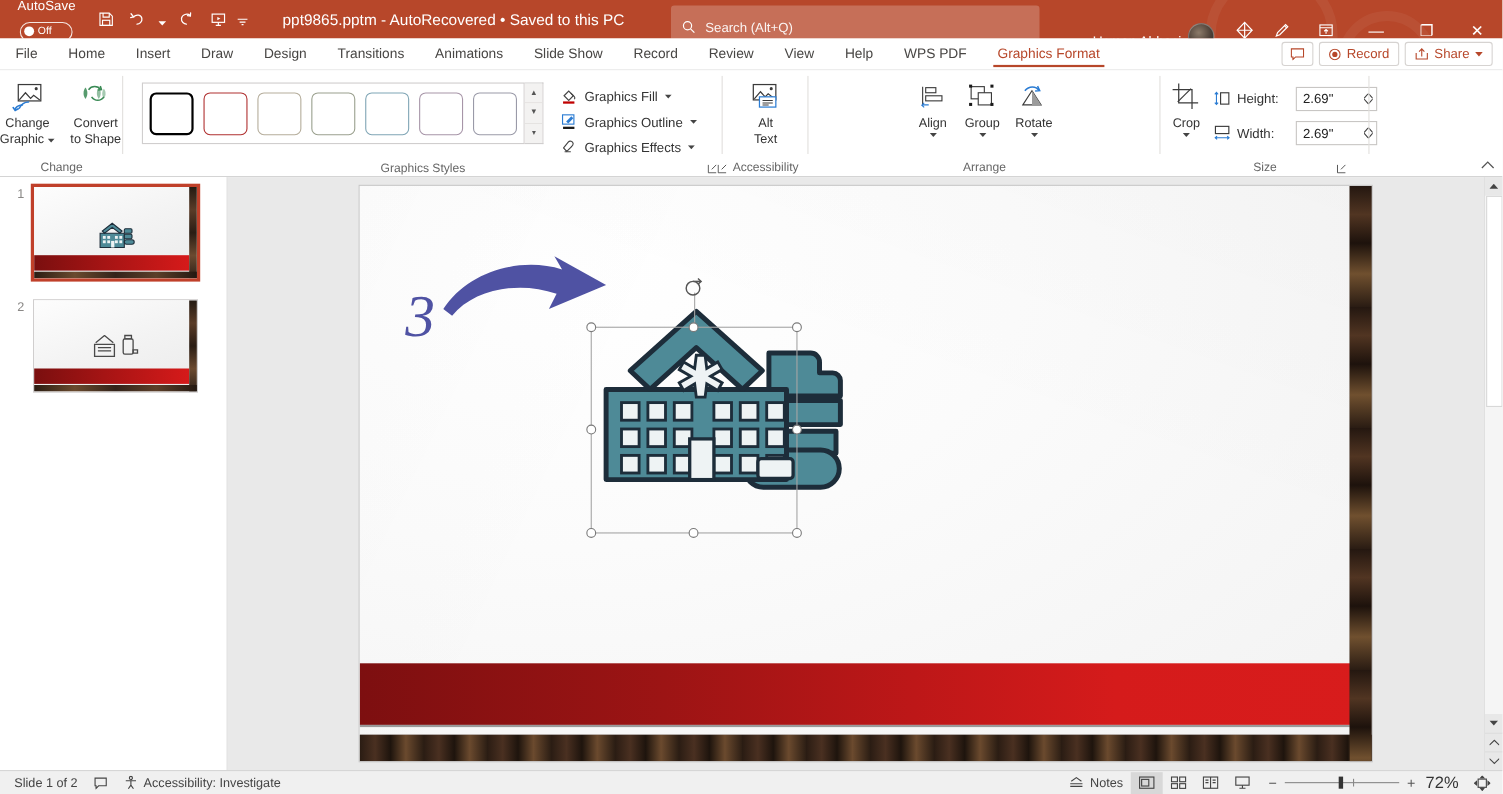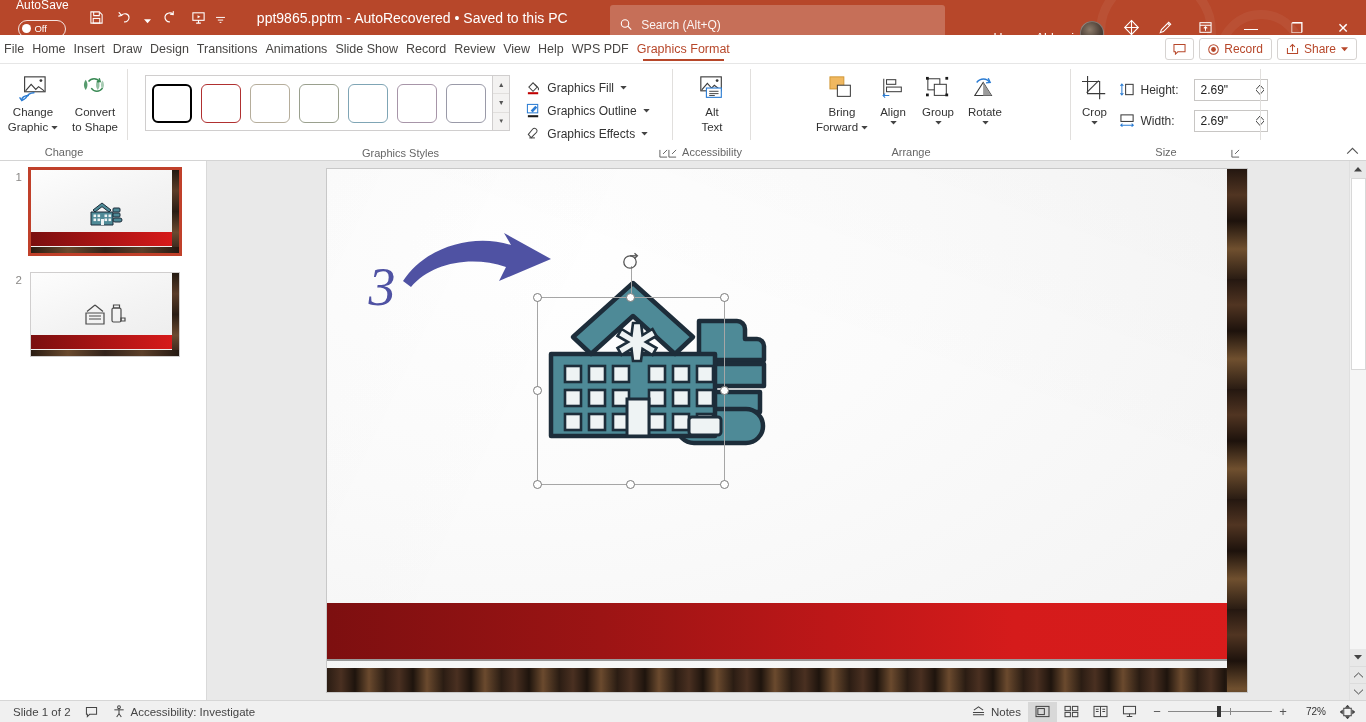--- a/index.html
+++ b/index.html
@@ -106,21 +106,21 @@
   #tabs {
     height: 29px; width: 100%;
     background: #ffffff;
     display: flex; align-items: stretch;
     font-size: 12.5px;
     color: #444444;
     position: relative;
     border-bottom: 1px solid #e6e6e6;
   }
   .tab {
-    padding: 0 4px;
+    padding: 0 14px;
     display: flex; align-items: center;
     white-space: nowrap;
     position: relative;
     color: #484644;
   }
   .tab.active { color: #b7472a; font-weight: normal; }
   .tab.active::after {
     content: ""; position: absolute;
     left: 10px; right: 10px; bottom: 2px; height: 2.5px;
     background: #b7472a;
@@ -372,21 +372,21 @@
   }
   .viewbtn.active { background: #d8d8d8; }
   #zoomslider { display: flex; align-items: center; gap: 6px; padding: 0 8px; }
   .zline { width: 104px; height: 1px; background: #888; position: relative; }
   .zknob {
     position: absolute; left: 49px; top: -5px; width: 4px; height: 11px;
     background: #333;
   }
   .ztick { position: absolute; left: 62px; top: -3px; width: 1px; height: 7px; background: #888; }
   .zpm { font-size: 13px; color: #555; width: 10px; text-align: center; }
-  .zpct { font-size: 10px; color: #333; width: 32px; text-align: right; }
+  .zpct { font-size: 15px; color: #333; width: 32px; text-align: right; }
 </style>
 </head>
 <body>
 
 <div id="titlebar">
   <div class="deco"></div>
   <div class="deco2"></div>
 
   <div class="autosave-wrap">
     <span class="autosave-label">AutoSave</span>
@@ -510,21 +510,21 @@
       <span>Share</span>
       <svg width="7" height="5" viewBox="0 0 8 5">
           <path d="M0 0l4 4.5L8 0z" fill="#b7472a"></path>
         </svg>
     </div>
   </div>
 </div>
 
 <div id="ribbon">
 
-  <div class="group" style="width:128px">
+  <div class="group" style="width:112px">
     <div class="items">
       <div class="bigbtn">
         <div class="ic">
           <svg width="30" height="27" viewBox="0 0 32 29" fill="none">
             <rect x="7" y="2" width="22" height="16" stroke="#3a3a3a" stroke-width="1.2"></rect>
             <circle cx="24.5" cy="6" r="1.5" fill="#3a3a3a"></circle>
             <path d="M8 17l6-7 5 5.5 3-3 6 4.5" stroke="#3a3a3a" stroke-width="1.2"></path>
             <path d="M11 22c-4.5 0-7 2.6-7 4.5" stroke="#2b7cd3" stroke-width="1.6" stroke-linecap="round"></path>
             <path d="M2 24.5l2 2.8 3-1.6" stroke="#2b7cd3" stroke-width="1.6" fill="none" stroke-linecap="round"></path>
             <path d="M8 25c2-4 6-6 9-6" stroke="#2b7cd3" stroke-width="1.6" fill="none" stroke-linecap="round"></path>
@@ -641,35 +641,20 @@
       <svg width="9" height="9" viewBox="0 0 10 10" fill="none" stroke="#555" stroke-width="1">
           <path d="M1 1v8h8"></path>
           <path d="M9 1 4.5 5.5"></path>
         </svg>
     </div>
     <div class="sep"></div>
   </div>
 
   <div class="group" style="width:320px">
     <div class="items">
-      <div class="bigbtn" style="width:58px">
-        <div class="ic">
-          <svg width="30" height="26" viewBox="0 0 32 28" fill="none">
-            <rect x="3" y="2" width="15" height="13" fill="#f0b860" stroke="#cf9430" stroke-width="1"></rect>
-            <rect x="11" y="11" width="14" height="12" fill="#fff" stroke="#3a3a3a" stroke-width="1.1"></rect>
-          </svg>
-        </div>
-        <div class="lbl">Bring</div>
-        <div class="lbl" style="display:flex;align-items:center;gap:3px">
-          <span>Forward</span>
-          <svg width="7" height="4" viewBox="0 0 8 5">
-              <path d="M0 0l4 4.5L8 0z" fill="#444"></path>
-            </svg>
-        </div>
-      </div>
 
 
 
       <div class="bigbtn" style="width:44px">
         <div class="ic">
           <svg width="26" height="24" viewBox="0 0 28 26" fill="none" stroke="#3a3a3a" stroke-width="1.1">
             <path d="M4 3v18" stroke="#3a3a3a"></path>
             <rect x="7" y="4" width="10" height="5" fill="#fff"></rect>
             <rect x="7" y="12" width="16" height="5" fill="#fff"></rect>
             <path d="M10 21H3.5M5.5 19 3.2 21.2 5.5 23.4" stroke="#2b7cd3"></path>

